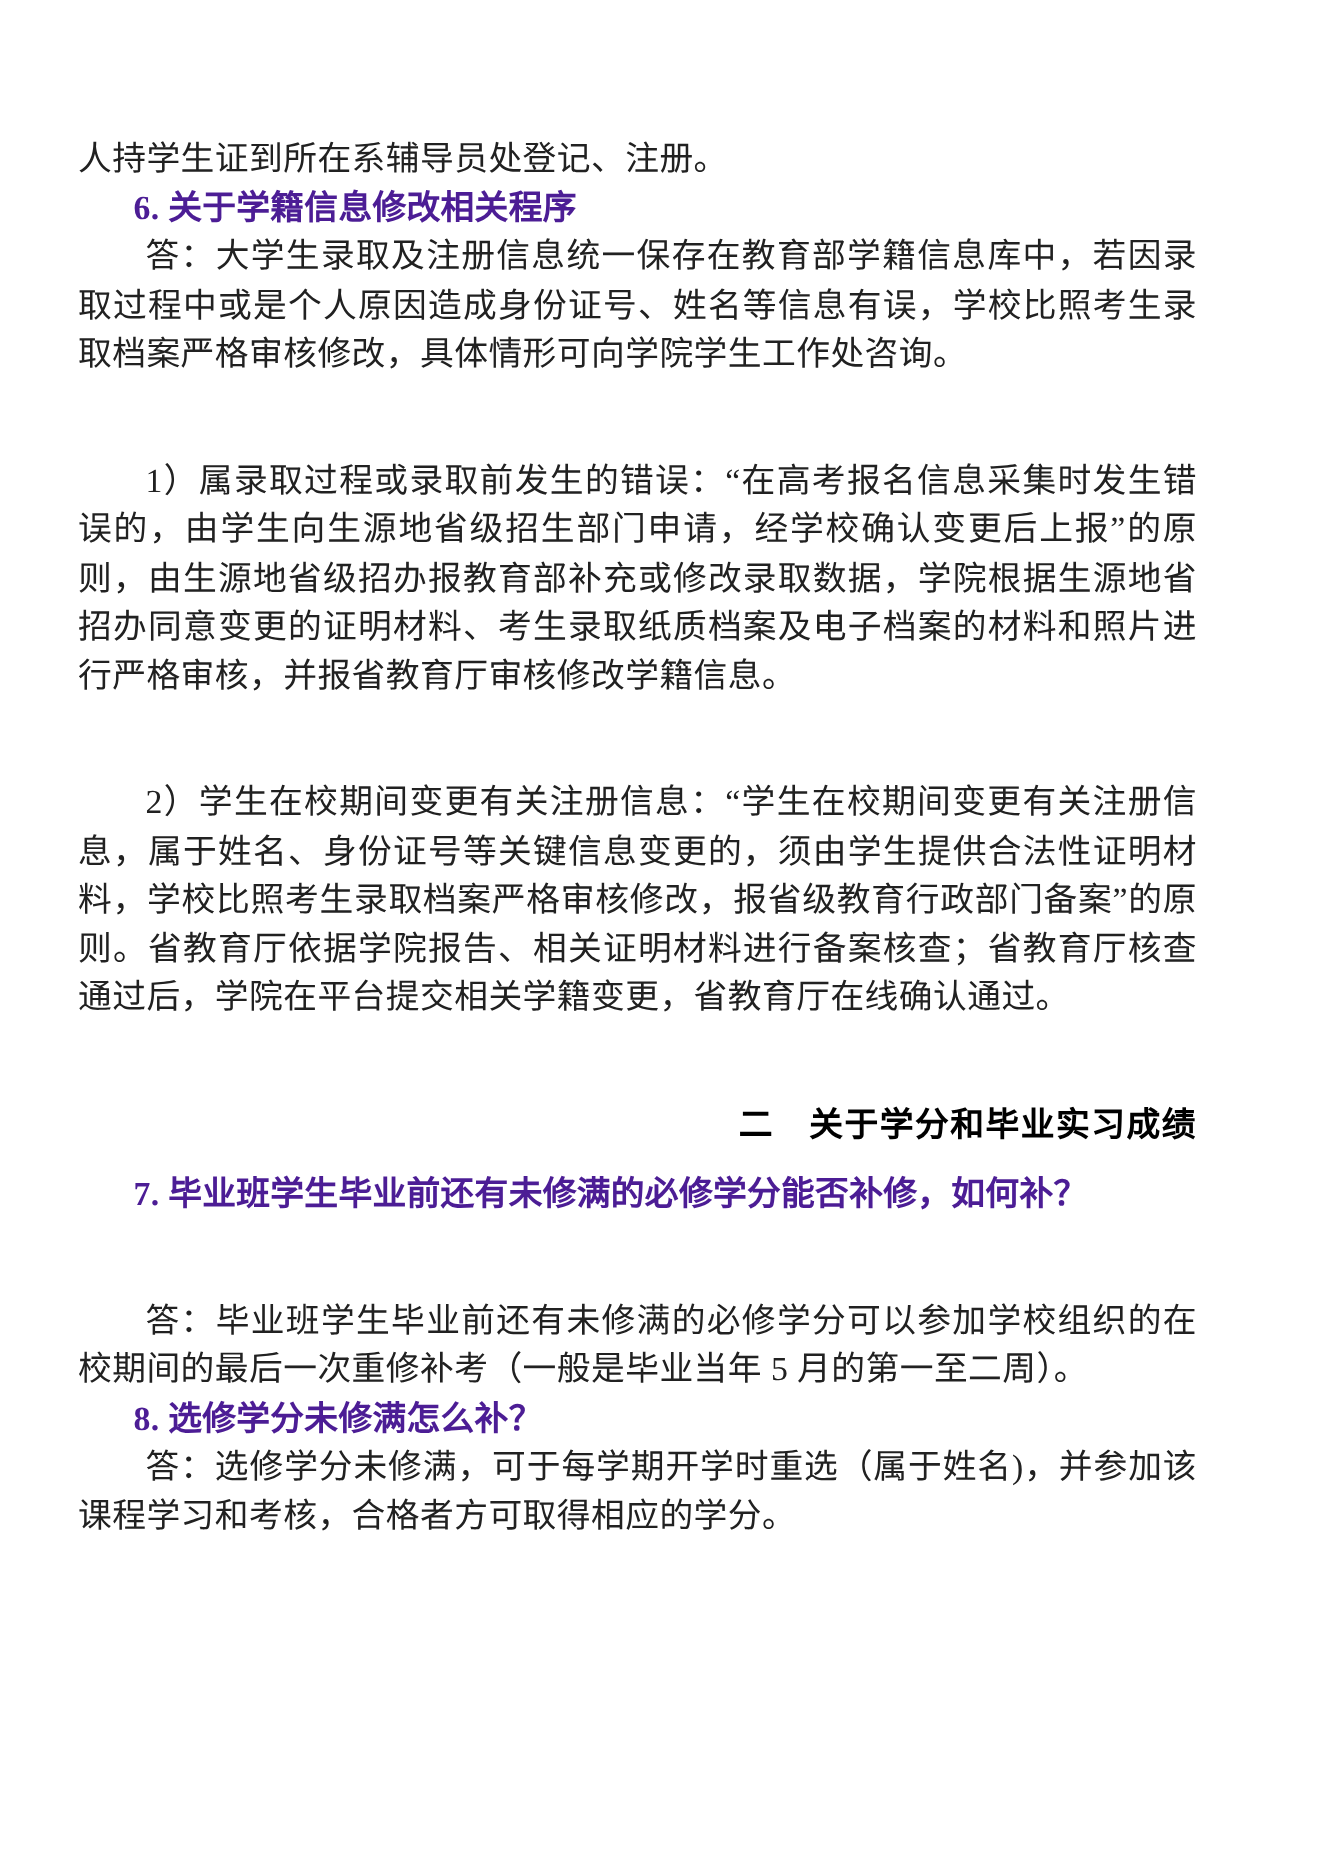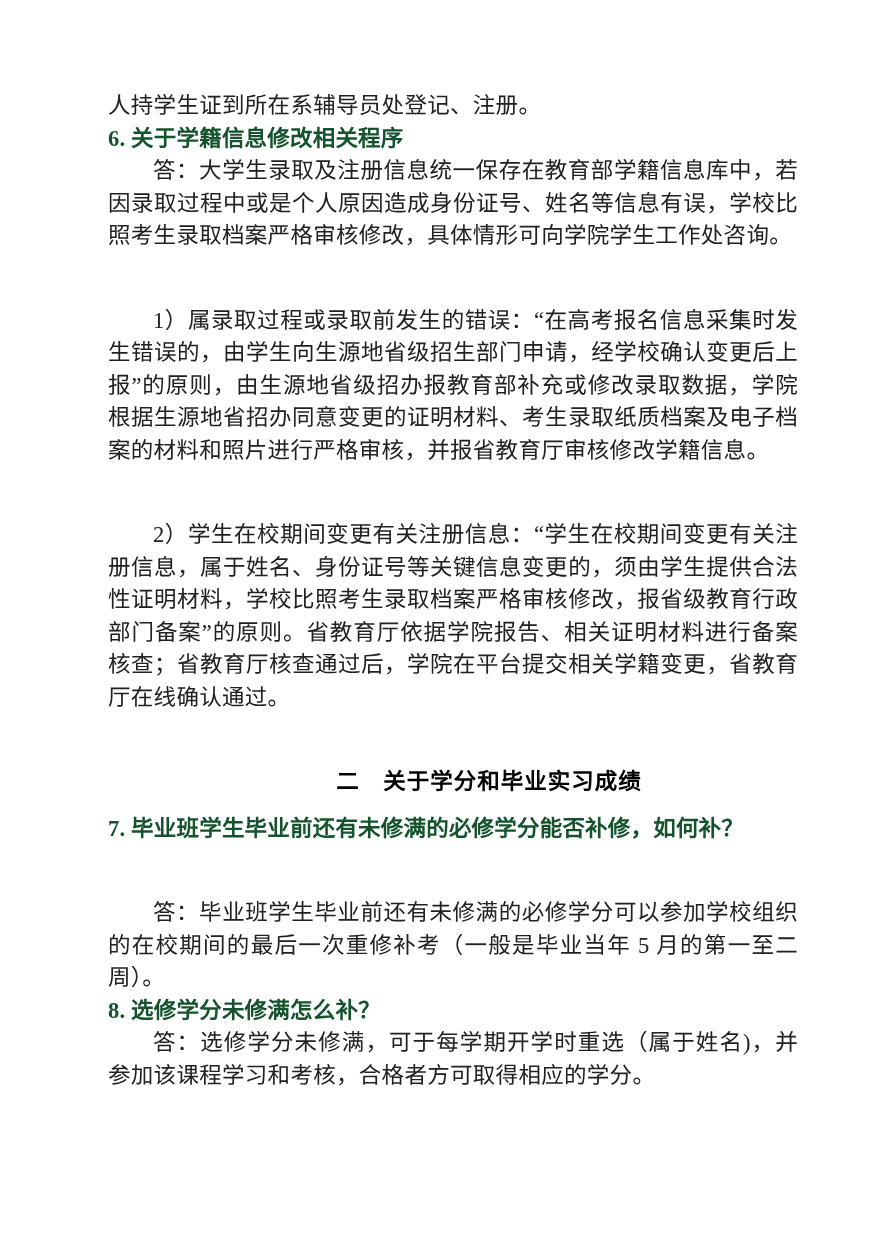--- a/index.html
+++ b/index.html
@@ -7,21 +7,21 @@
     padding: 0;
     background: #ffffff;
   }
   .page {
     position: relative;
     box-sizing: border-box;
     width: 878px;
     height: 1241px;
     margin: 0;
     background: #ffffff;
-    padding: 90px 80px 40px 108px;
+    padding: 90px 80px 40px 52px;
     overflow: hidden;
   }
   .doc-content {
     width: 100%;
   }
   .block {
     margin: 0;
     padding: 0;
     font-family: "Liberation Serif", "DejaVu Serif", serif;
     font-size: 22.5px;
@@ -30,28 +30,29 @@
     color: #212121;
     text-align: justify;
     text-justify: inter-character;
     letter-spacing: 0.3px;
   }
   .block.paragraph.indent {
     text-indent: 2em;
   }
   .block.heading {
     font-weight: 700;
-    color: #14532d;
+    color: #4c1d95;
     text-align: left;
     letter-spacing: 0.2px;
+    margin-left: 37px;
   }
   .block.section-title {
     font-weight: 700;
     color: #000000;
-    text-align: center;
+    text-align: right;
     padding-left: 72px;
     letter-spacing: 1px;
   }
   .block.space-line {
     margin-top: 52px;
   }
   .block.space-small {
     margin-top: 14px;
   }
 </style>

